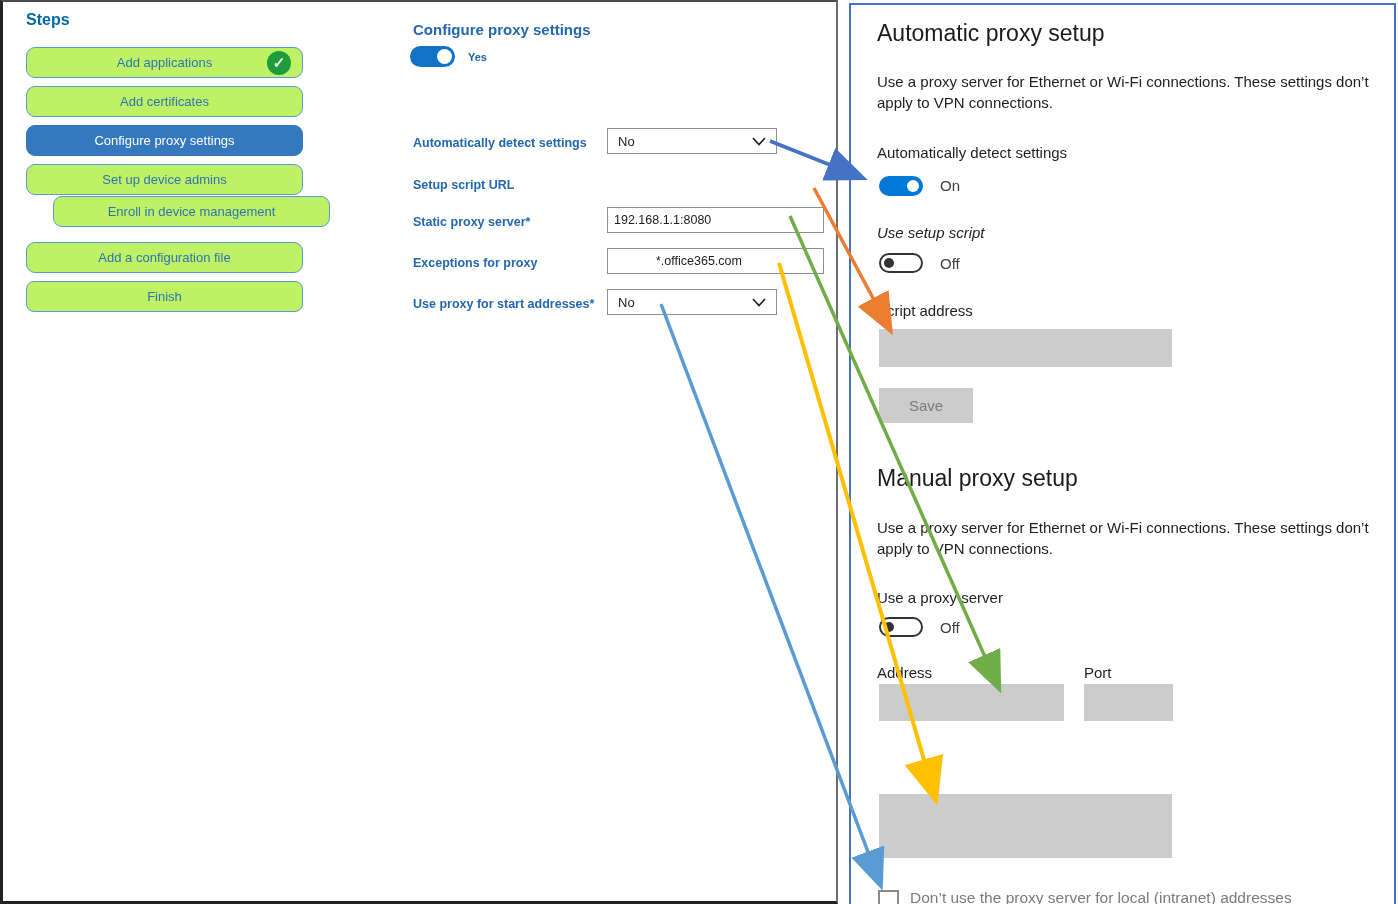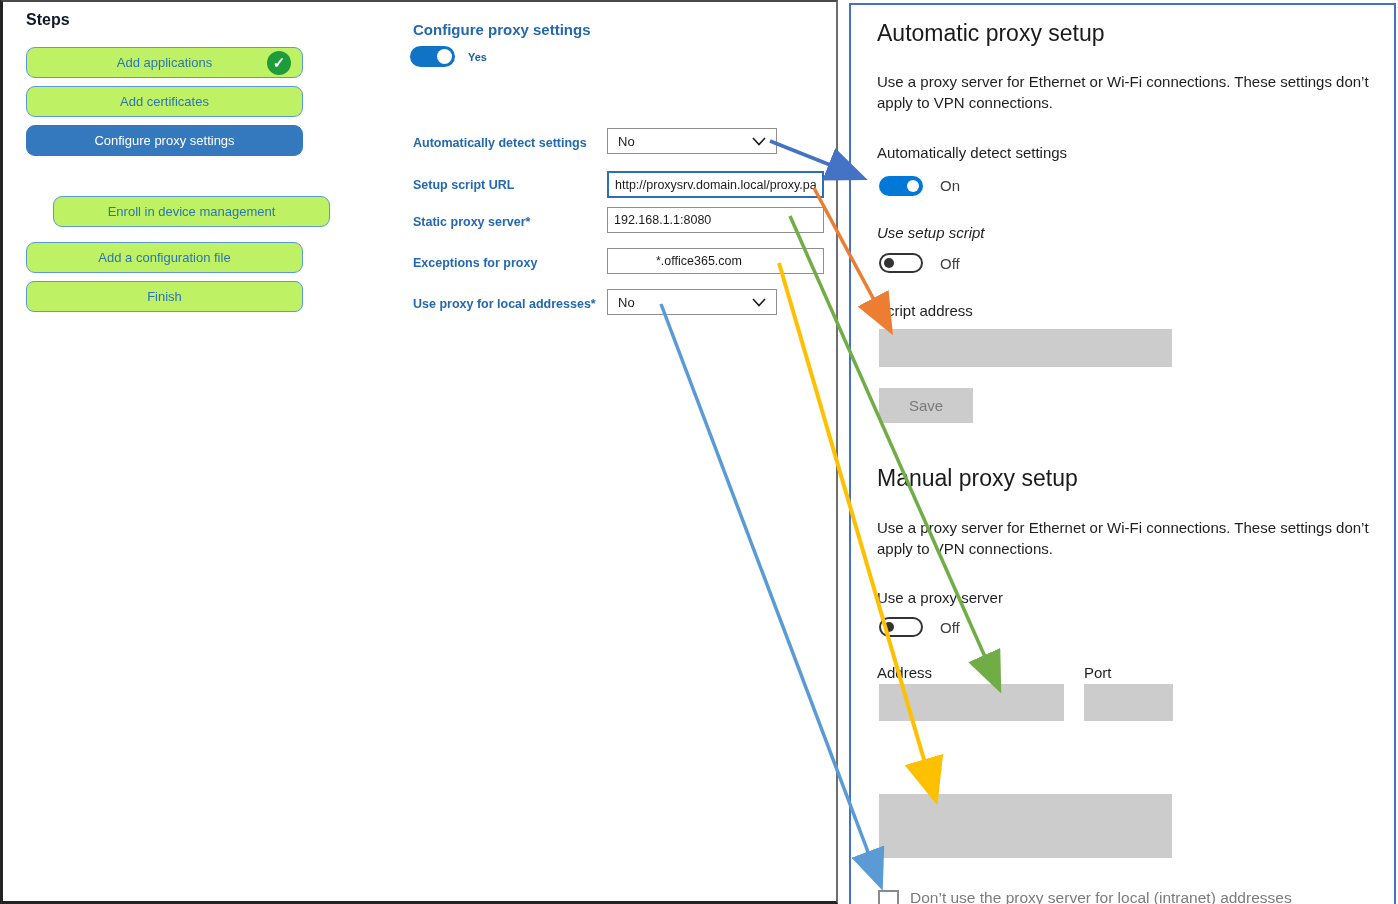--- a/index.html
+++ b/index.html
@@ -5,21 +5,21 @@
   * { margin:0; padding:0; box-sizing:border-box; }
   html,body { width:1398px; height:904px; overflow:hidden; background:#fff;
               font-family:"Liberation Sans", sans-serif; }
   .page { position:relative; width:1398px; height:904px; background:#fff; overflow:hidden; }
 
   
   .left-frame { position:absolute; left:0; top:0; width:838px; height:904px;
     border-left:3px solid #232323; border-top:2px solid #4a4a4a;
     border-bottom:3px solid #232323; border-right:2px solid #6e6e6e; background:#fff; }
 
-  .steps-title { position:absolute; left:23px; top:9px; font-size:16px; font-weight:bold; color:#0f172a; }
+  .steps-title { position:absolute; left:23px; top:9px; font-size:16px; font-weight:bold; color:#0369a1; }
   .step-btn { position:absolute; left:23px; width:277px; height:31px; border:1.5px solid #5B9BD5;
     border-radius:9px; background:#bef264; color:#2E75B6; font-size:13px; display:flex;
     align-items:center; justify-content:center; cursor:pointer; }
   .step-btn.selected { background:#3478BD; border-color:#3478BD; color:#fff; }
   .check-badge { position:absolute; right:11px; top:3px; width:24px; height:24px; border-radius:50%;
     background:#1E9C3C; color:#fff; font-size:15px; font-weight:bold; display:flex;
     align-items:center; justify-content:center; }
 
   
   .form-title { position:absolute; left:410px; top:19px; font-size:15px; font-weight:bold; color:#2368B0; }
@@ -70,20 +70,23 @@
     <div class="step-btn" style="top:45px;">
       <span>Add applications</span>
       <span class="check-badge">✓</span>
     </div>
     <div class="step-btn" style="top:84px;">
       <span>Add certificates</span>
     </div>
     <div class="step-btn selected" style="top:123px;">
       <span>Configure proxy settings</span>
     </div>
+    <div class="step-btn" style="top:162px;">
+      <span>Set up device admins</span>
+    </div>
     <div class="step-btn" style="top:194px;margin-left:27px;">
       <span>Enroll in device management</span>
     </div>
     <div class="step-btn" style="top:240px;">
       <span>Add a configuration file</span>
     </div>
     <div class="step-btn" style="top:279px;border-radius:8px;">
       <span>Finish</span>
     </div>
 
@@ -98,29 +101,28 @@
 
     <div class="field-label" style="top:134px;">Automatically detect settings</div>
     <div class="select-box" style="top:126px;">
       <span>No</span>
       <svg width="14" height="9" viewBox="0 0 14 9">
         <polyline points="1,1 7,7.5 13,1" fill="none" stroke="#1c1c1c" stroke-width="1.6"></polyline>
       </svg>
     </div>
 
     <div class="field-label" style="top:176px;">Setup script URL</div>
-    <input class="text-input focused" style="top: 169px; height: 27px;" value="http://proxysrv.domain.local/proxy.pa">
 
     <div class="field-label" style="top:213px;">Static proxy server*</div>
     <input class="text-input" style="top: 205px;" value="192.168.1.1:8080">
 
     <div class="field-label" style="top:254px;">Exceptions for proxy</div>
     <input class="text-input" style="top: 246px; padding-left: 48px;" value="*.office365.com">
 
-    <div class="field-label" style="top:295px;">Use proxy for local addresses*</div>
+    <div class="field-label" style="top:295px;">Use proxy for start addresses*</div>
     <div class="select-box" style="top:287px;">
       <span>No</span>
       <svg width="14" height="9" viewBox="0 0 14 9">
         <polyline points="1,1 7,7.5 13,1" fill="none" stroke="#1c1c1c" stroke-width="1.6"></polyline>
       </svg>
     </div>
   </div>
 
   <div class="settings-panel">
     <div class="sp-heading" style="top:15px;">Automatic proxy setup</div>

